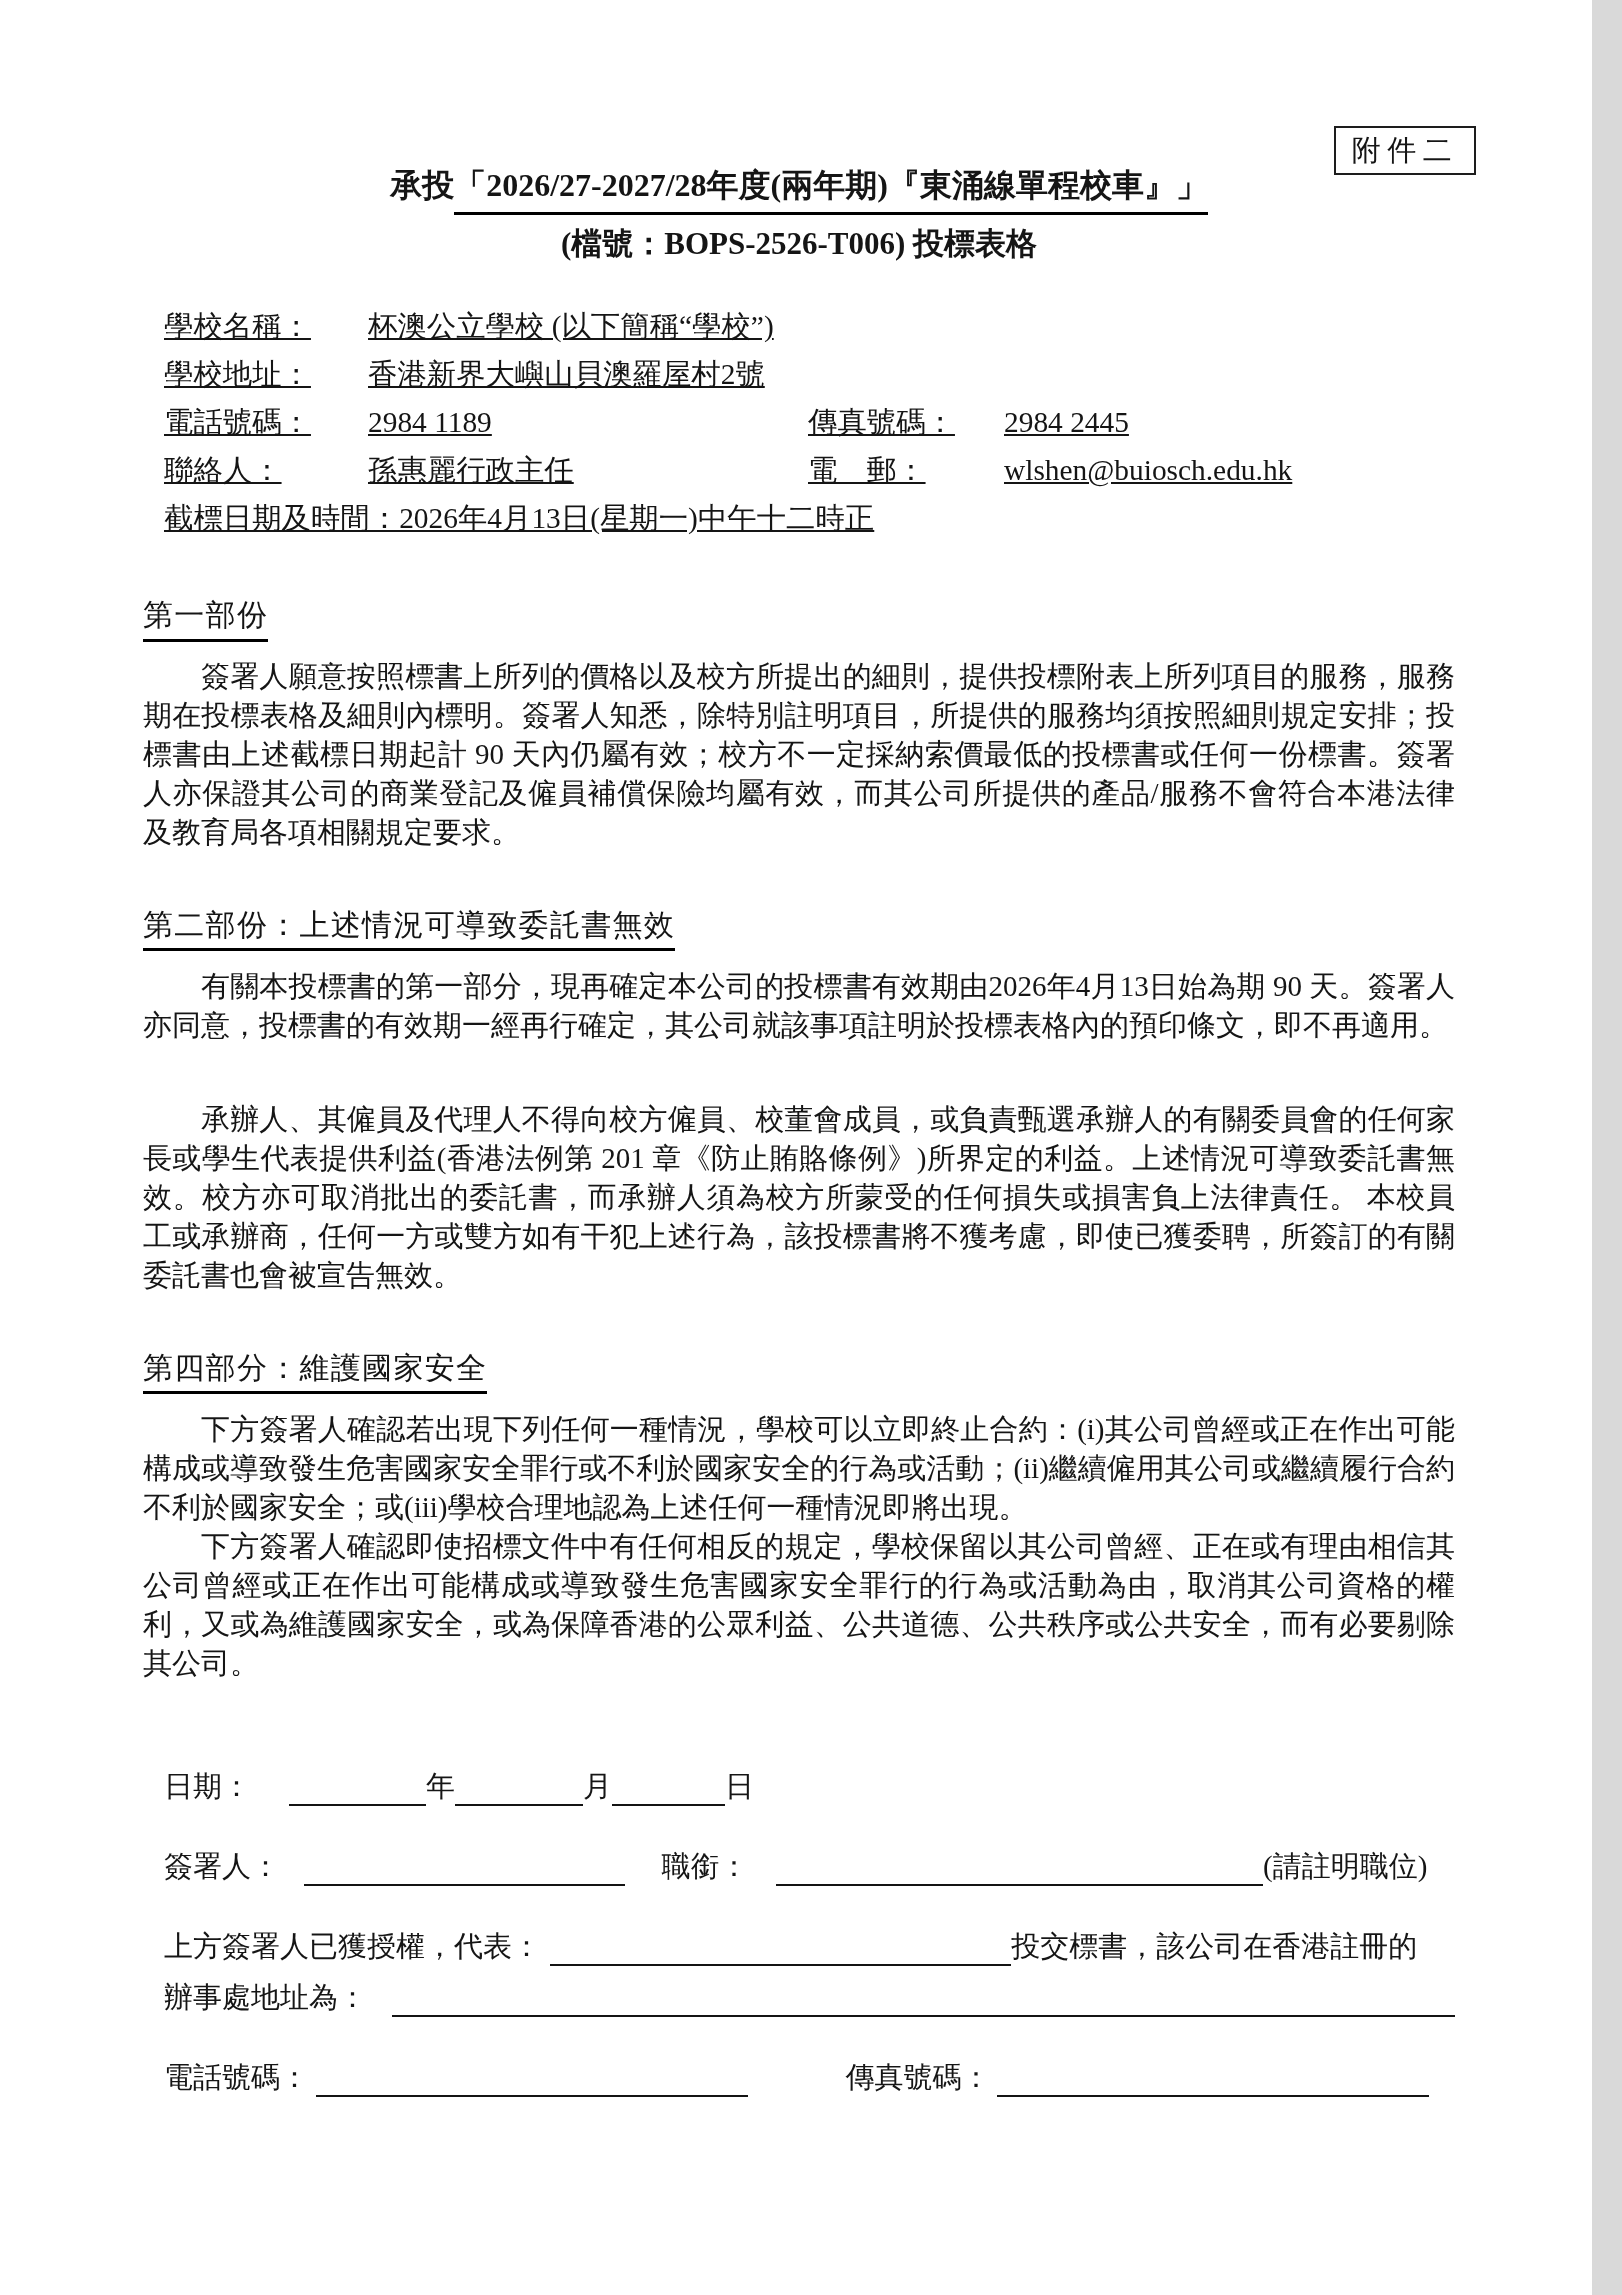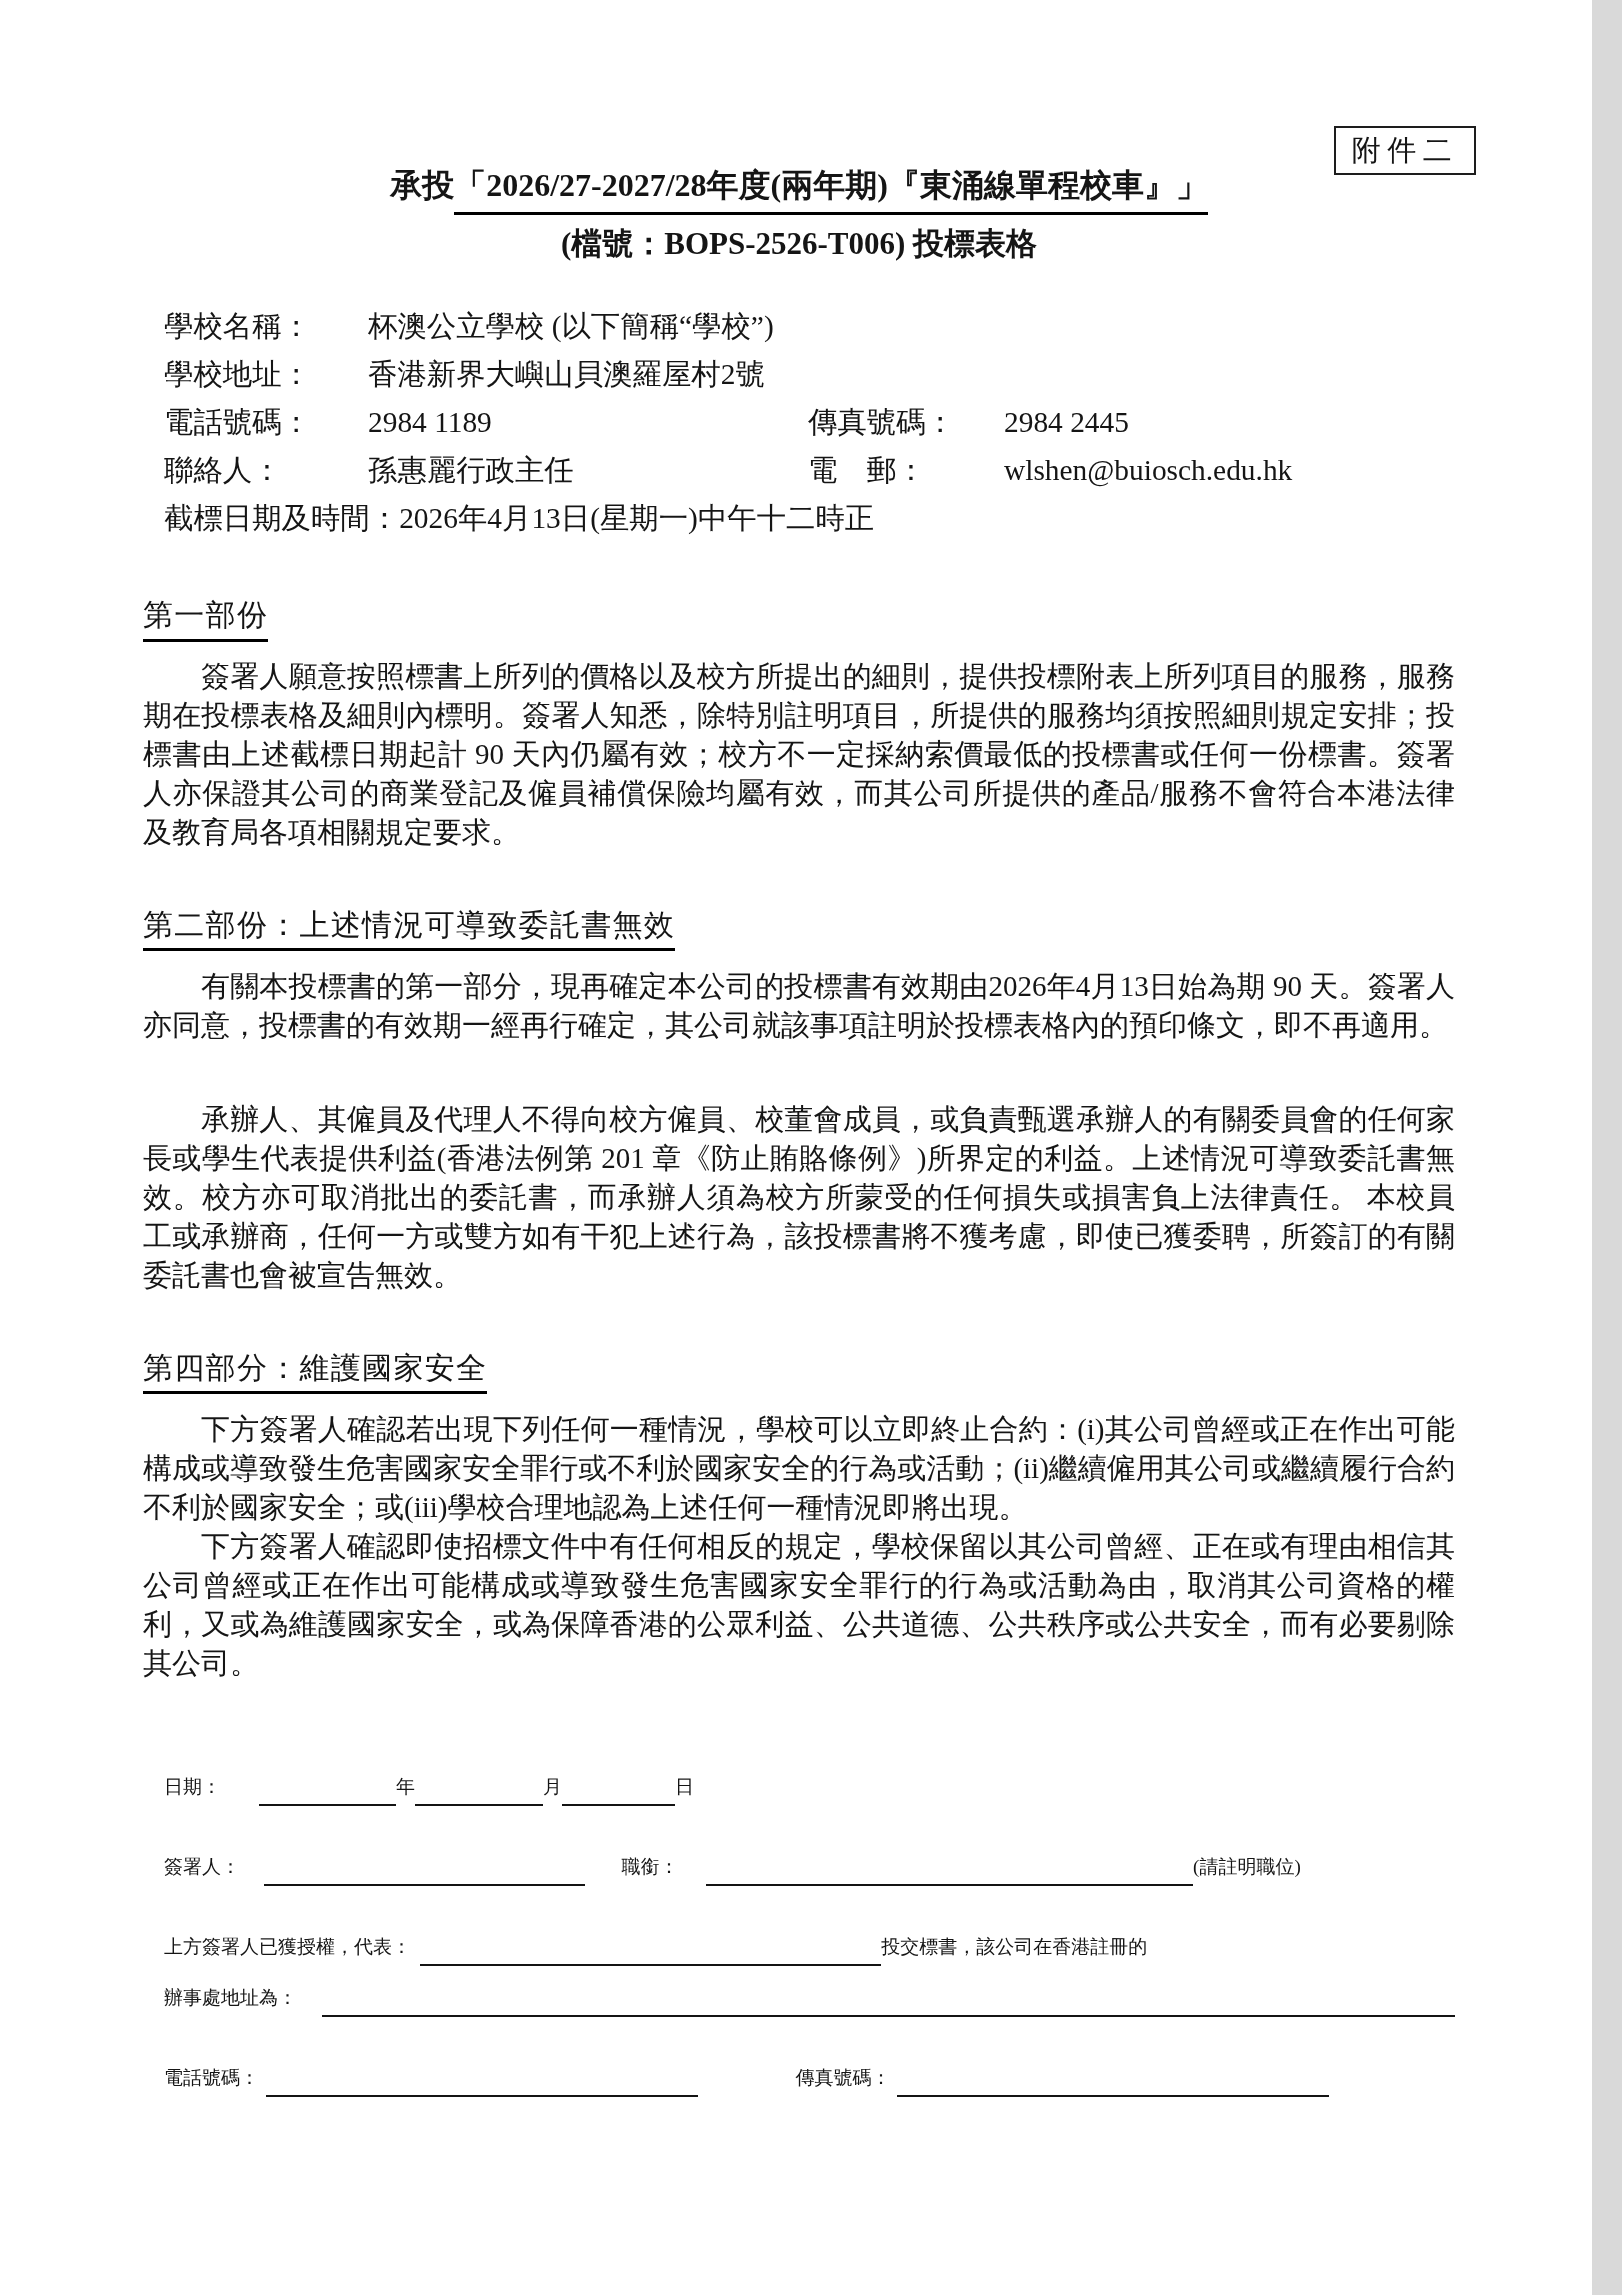--- a/index.html
+++ b/index.html
@@ -36,20 +36,21 @@
     font-weight:bold;
   }
   .title-line1{font-size:32px;line-height:1.25;}
   .title-underline{border-bottom:3.3px solid #000;padding-bottom:9px;}
   .title-line2{font-size:31px;margin-top:19.6px;line-height:1.25;}
   
   .info{
     margin-top:39px;
     padding-left:21px;
     font-size:29.4px;
+    text-decoration:underline;
   }
   .info-row{display:flex;line-height:48px;white-space:nowrap;}
   .info-row .lbl{width:204px;flex:0 0 auto;}
   .info-row .val1{width:440px;flex:0 0 auto;}
   .info-row .lbl2{width:196px;flex:0 0 auto;}
   
   .section{margin-top:55px;}
   .sec-heading{
     display:inline-block;
     font-size:30px;
@@ -65,21 +66,21 @@
     text-align:justify;
     text-justify:inter-character;
     text-indent:2em;
     margin:15.7px 0 0 0;
   }
   .section p + p{margin-top:0;}
   
   .form{
     margin-top:84px;
     padding-left:21px;
-    font-size:19px;
+    font-size:29px;
   }
   .form-row{white-space:nowrap;line-height:39px;}
   .form-row + .form-row{margin-top:41px;}
   .form-row.tight{margin-top:11.8px;gap:25px;}
   .blank{
     display:inline-block;
     border-bottom:2.6px solid #141414;
     height:1.1em;
     vertical-align:bottom;
   }

